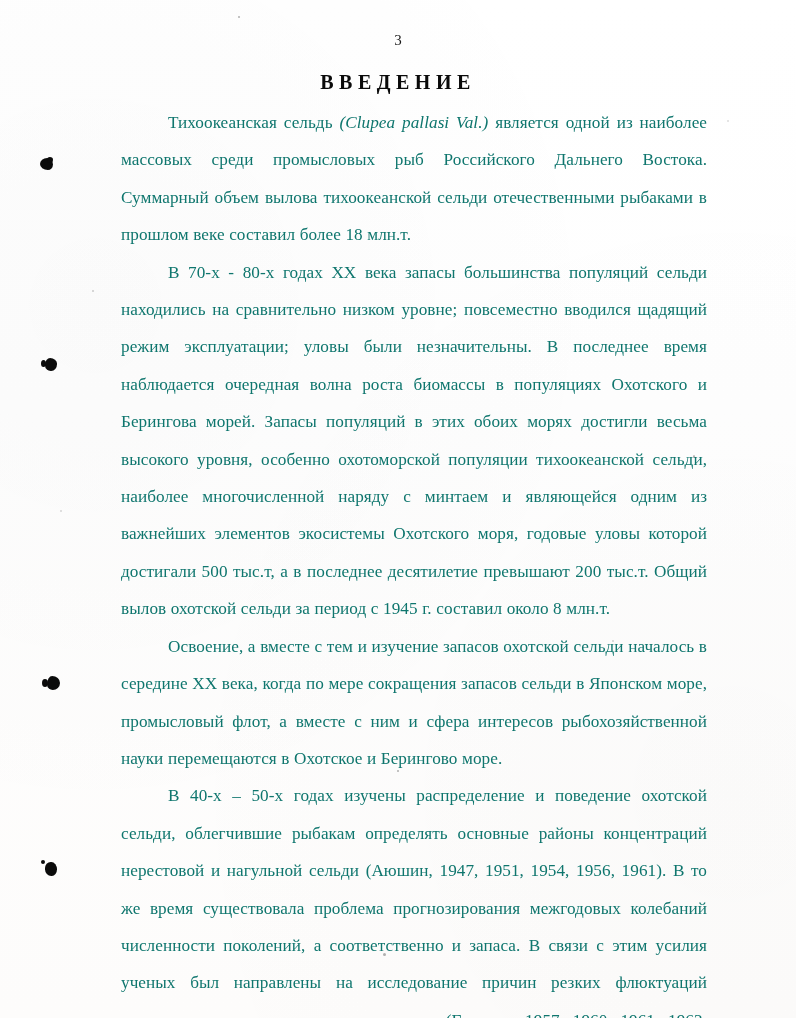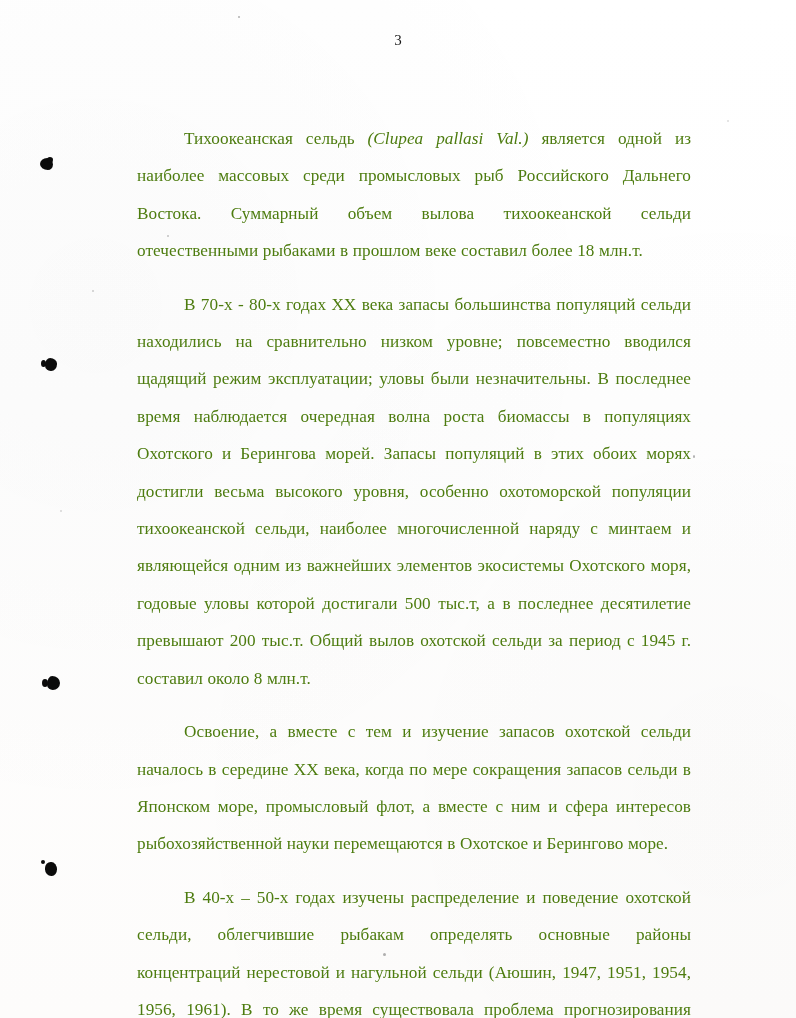--- a/index.html
+++ b/index.html
@@ -59,29 +59,29 @@
   }
 
   .body-text {
     position: absolute;
     left: 121px;
     top: 104px;
     width: 586px;
   }
 
   p.para {
-    margin: 16px;
+    margin: 0;
     padding: 0;
     text-align: justify;
     text-justify: inter-word;
     text-indent: 47px;
     font-size: 17.2px;
     line-height: 37.4px;
     letter-spacing: 0.05px;
-    color: #4d7c0f;
+    color: #0f766e;
     word-spacing: 0.2px;
   }
 
   p.para:last-child {
     text-align: justify;
   }
 
   .sp { font-style: italic; }
 
   
@@ -131,20 +131,21 @@
 </style>
 </head>
 <body>
 
 <div class="page">
 
   <div class="scan-tone"></div>
 
   <div class="page-number">3</div>
 
+  <h1 class="doc-title">ВВЕДЕНИЕ</h1>
 
   <div class="body-text">
 
     <p class="para"><span>Тихоокеанская сельдь </span><span class="sp">(Clupea pallasi Val.)</span><span> является одной из наиболее массовых среди промысловых рыб Российского Дальнего Востока. Суммарный объем вылова тихоокеанской сельди отечественными рыбаками в прошлом веке составил более 18 млн.т.</span></p>
 
     <p class="para"><span>В 70-х - 80-х годах XX века запасы большинства популяций сельди находились на сравнительно низком уровне; повсеместно вводился щадящий режим эксплуатации; уловы были незначительны. В последнее время наблюдается очередная волна роста биомассы в популяциях Охотского и Берингова морей. Запасы популяций в этих обоих морях достигли весьма высокого уровня, особенно охотоморской популяции тихоокеанской сельди, наиболее многочисленной наряду с минтаем и являющейся одним из важнейших элементов экосистемы Охотского моря, годовые уловы которой достигали 500 тыс.т, а в последнее десятилетие превышают 200 тыс.т. Общий вылов охотской сельди за период с 1945 г. составил около 8 млн.т.</span></p>
 
     <p class="para"><span>Освоение, а вместе с тем и изучение запасов охотской сельди началось в середине XX века, когда по мере сокращения запасов сельди в Японском море, промысловый флот, а вместе с ним и сфера интересов рыбохозяйственной науки перемещаются в Охотское и Берингово море.</span></p>
 
     <p class="para"><span>В 40-х – 50-х годах изучены распределение и поведение охотской сельди, облегчившие рыбакам определять основные районы концентраций нерестовой и нагульной сельди (Аюшин, 1947, 1951, 1954, 1956, 1961). В то же время существовала проблема прогнозирования межгодовых колебаний численности поколений, а соответственно и запаса. В связи с этим усилия ученых был направлены на исследование причин резких флюктуаций численности отдельных годовых классов (Галкина, 1957, 1960, 1961, 1963, 1970; Микулич, 1957; Котляр, 1970; Моргун, 1973).</span></p>

